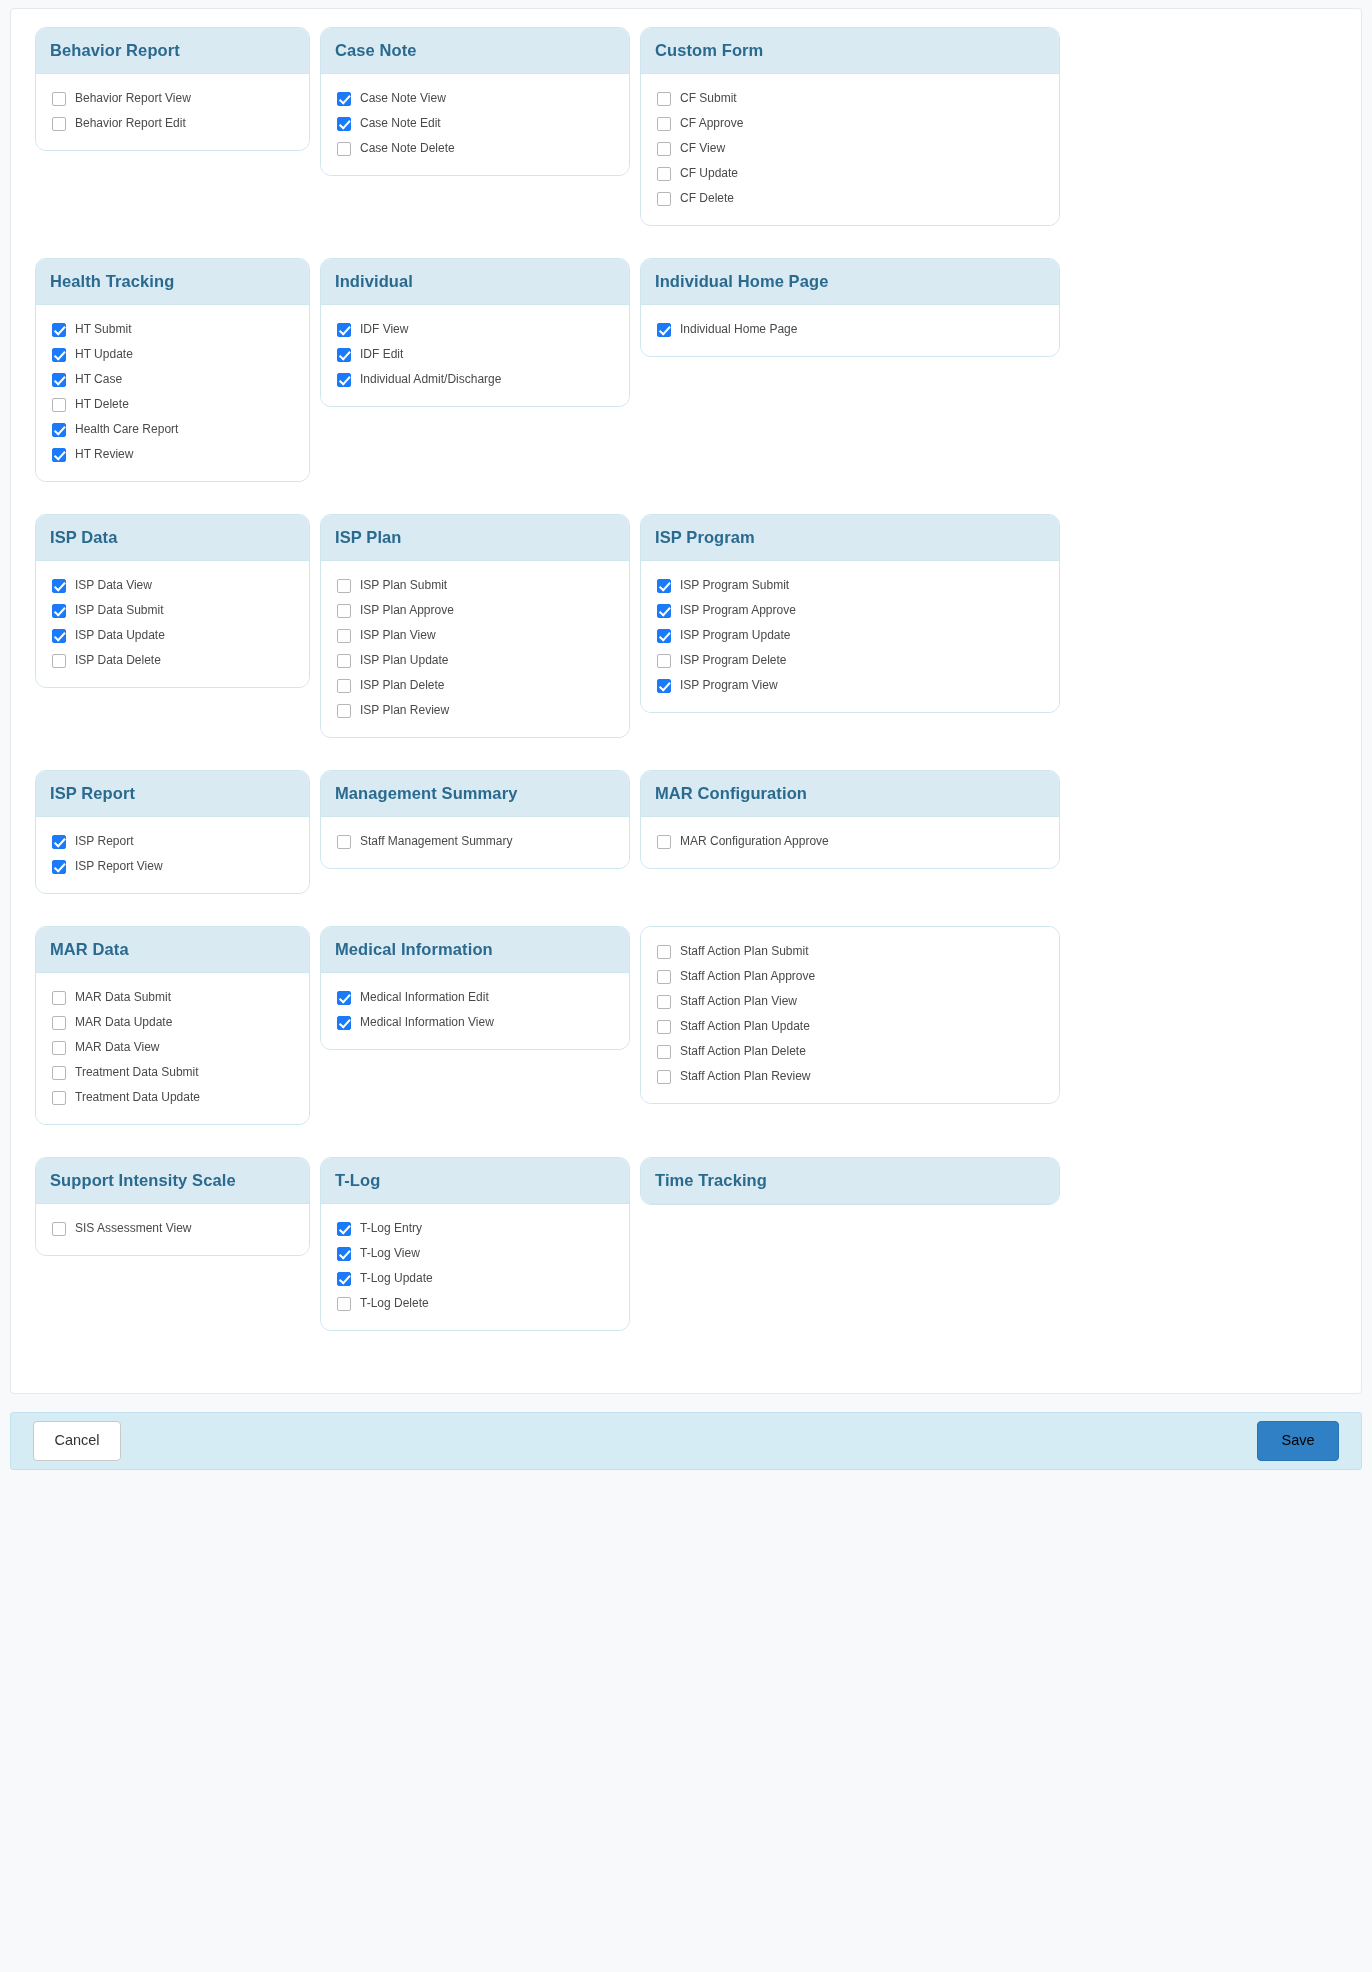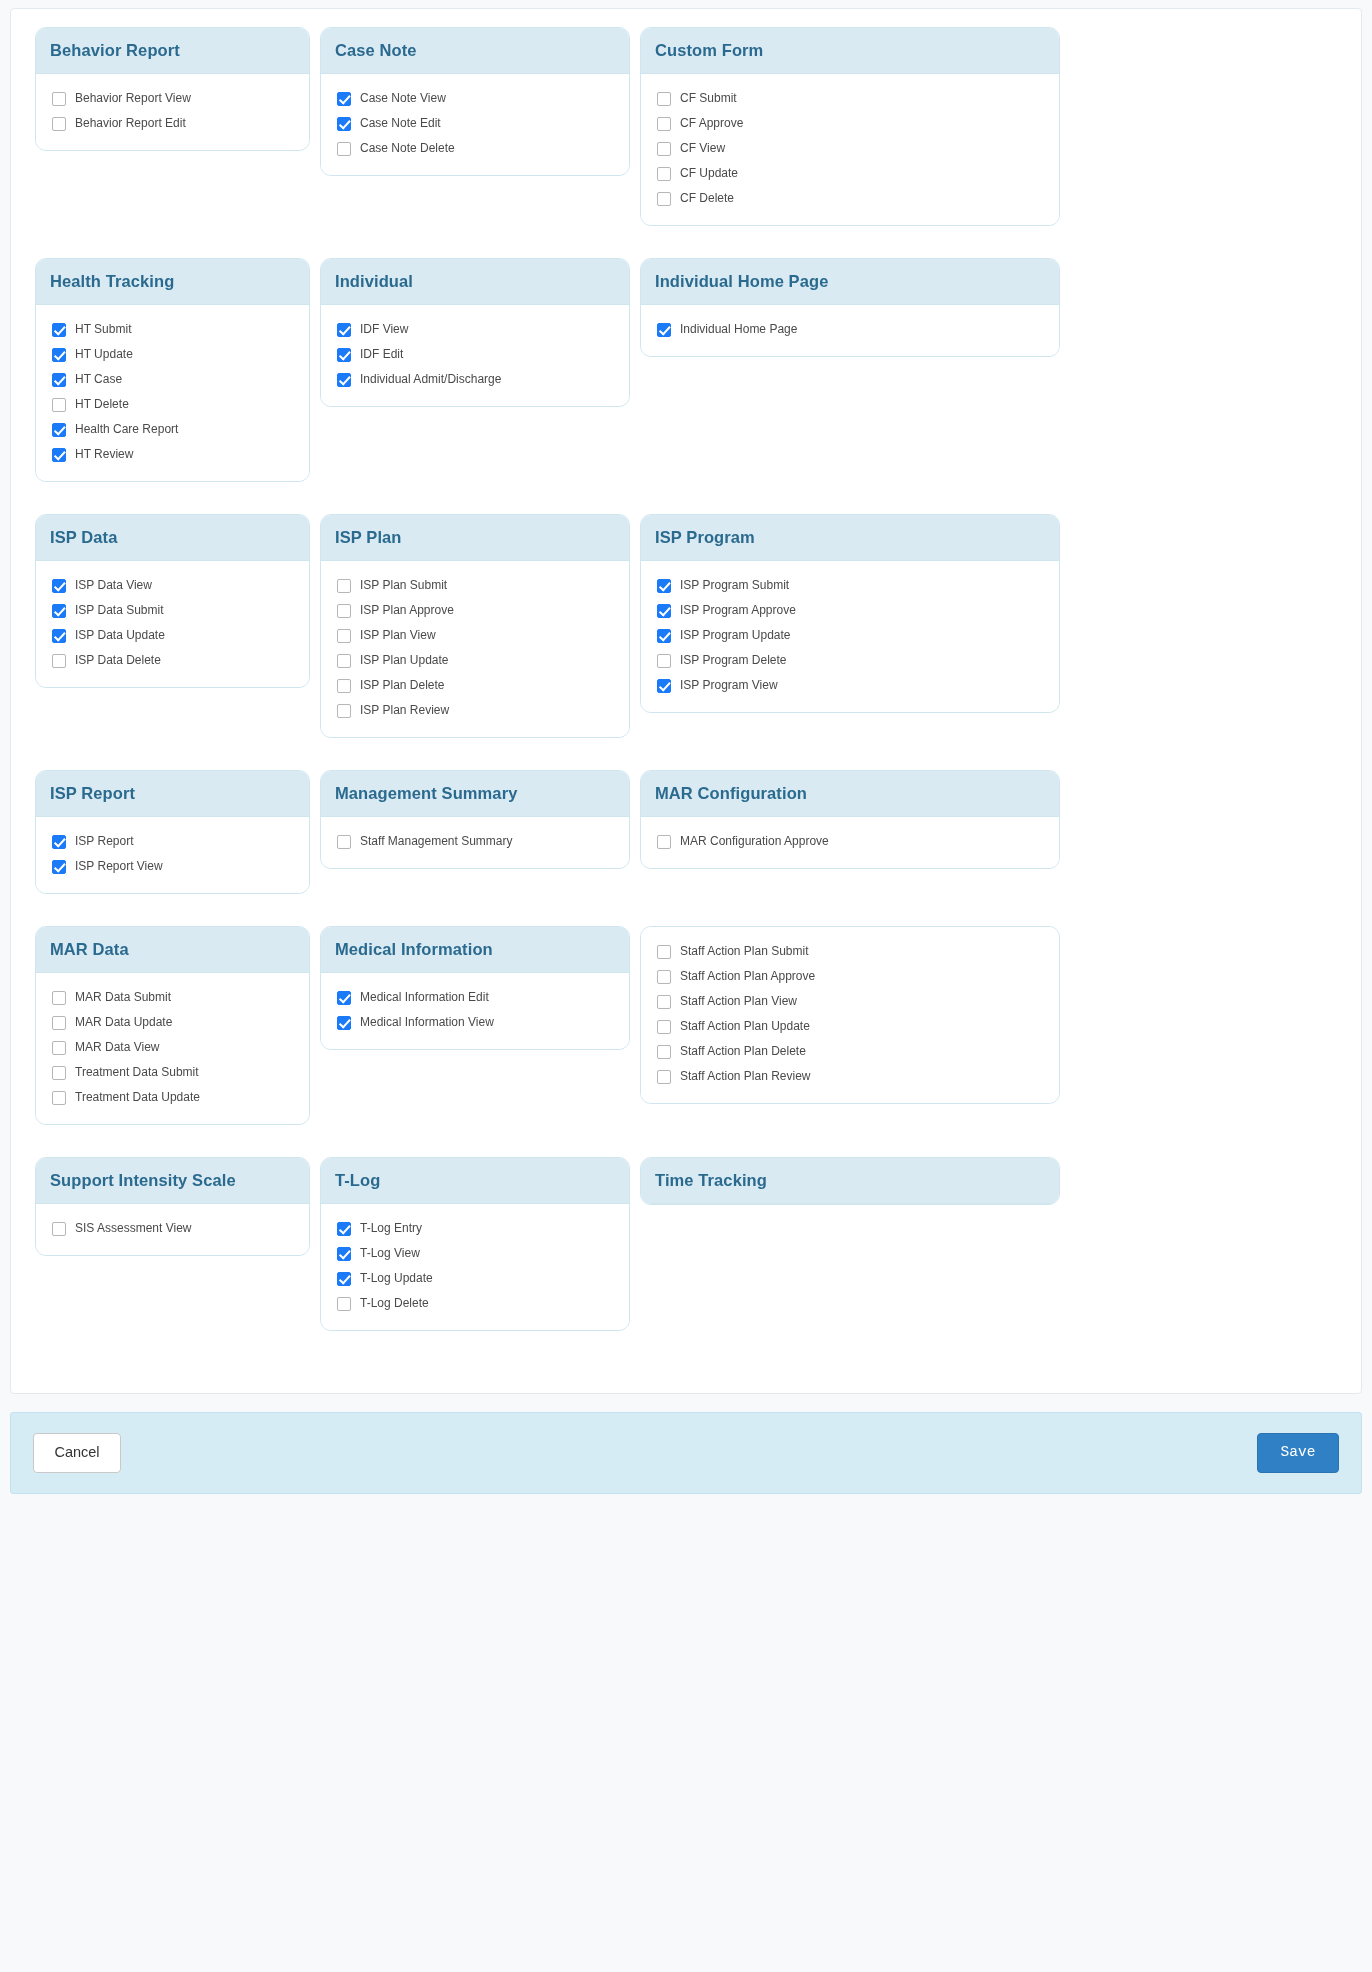--- a/index.html
+++ b/index.html
@@ -111,21 +111,21 @@
     line-height: 19px;
     white-space: nowrap;
   }
 
   
   .footer {
     margin: 18px 10px 14px 10px;
     background: #d6ecf5;
     border: 1px solid #c3e2ef;
     border-radius: 3px;
-    height: 82px;
+    height: 58px;
     display: flex;
     align-items: center;
     justify-content: space-between;
     padding: 0 22px;
   }
   .btn {
     font-family: "Liberation Sans", sans-serif;
     font-size: 14.5px;
     border-radius: 4px;
     cursor: pointer;
@@ -135,24 +135,23 @@
   .btn-cancel {
     background: #ffffff;
     border: 1px solid #c9c9c9;
     color: #333333;
     min-width: 88px;
     text-align: center;
   }
   .btn-save {
     background: #2f80c4;
     border: 1px solid #2a74b2;
-    color: #ffffff;
+    color: #000000;
     min-width: 82px;
     text-align: center;
-    font-family: Liberation Mono, monospace;
   }
 </style>
 </head>
 <body>
 
 <div class="page">
 
   <div class="panel">
     <div class="grid" id="cards-grid">
         <div class="row">

